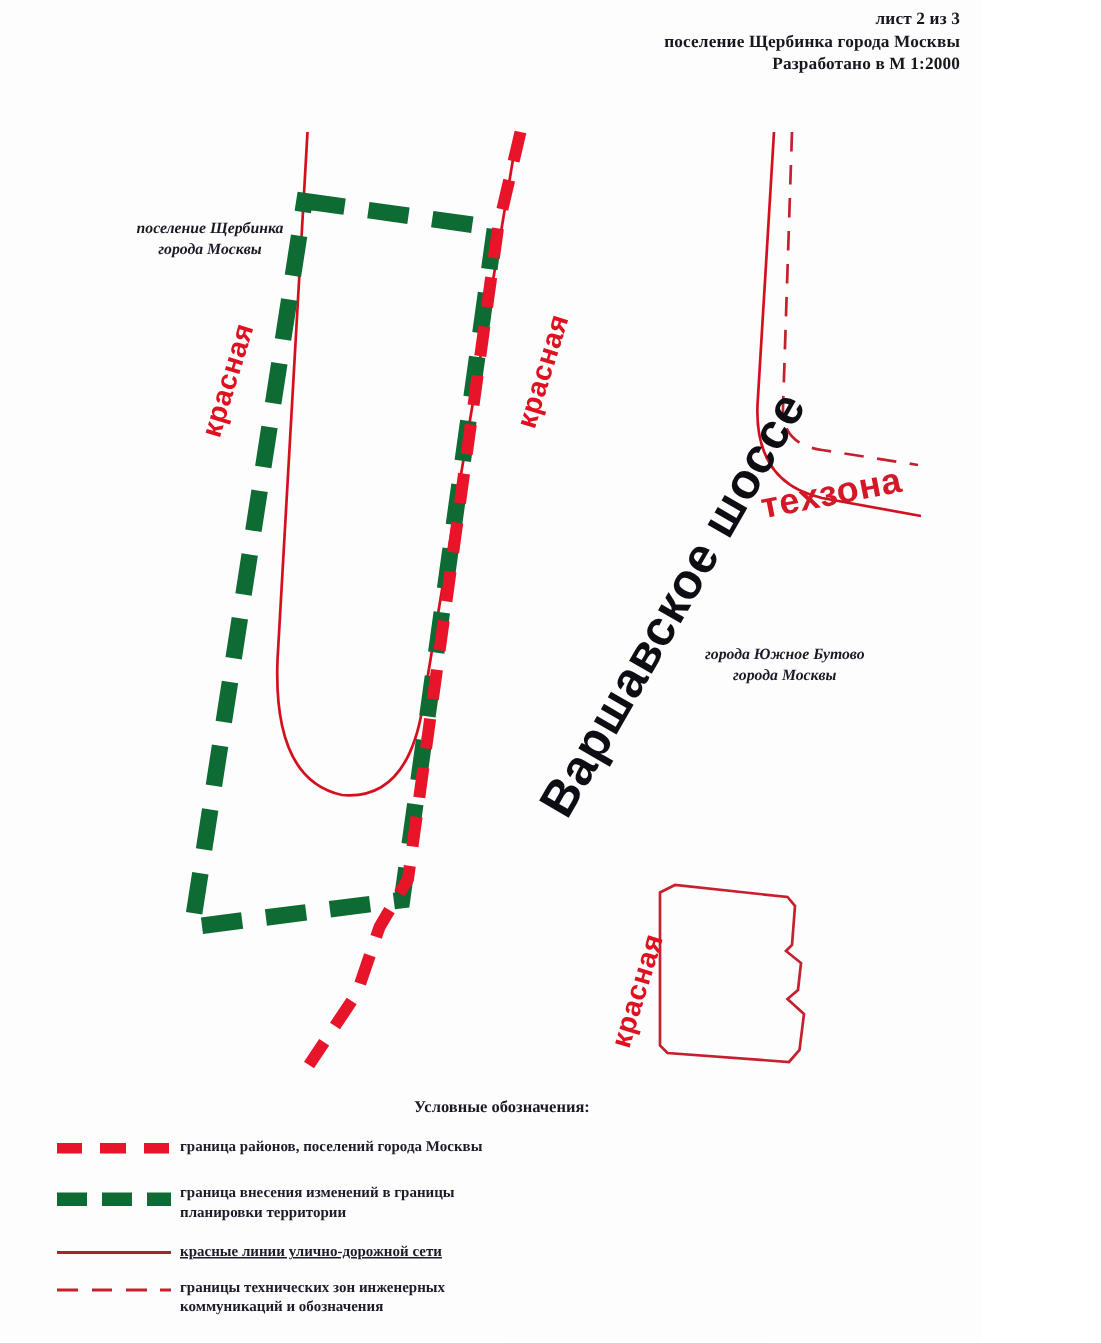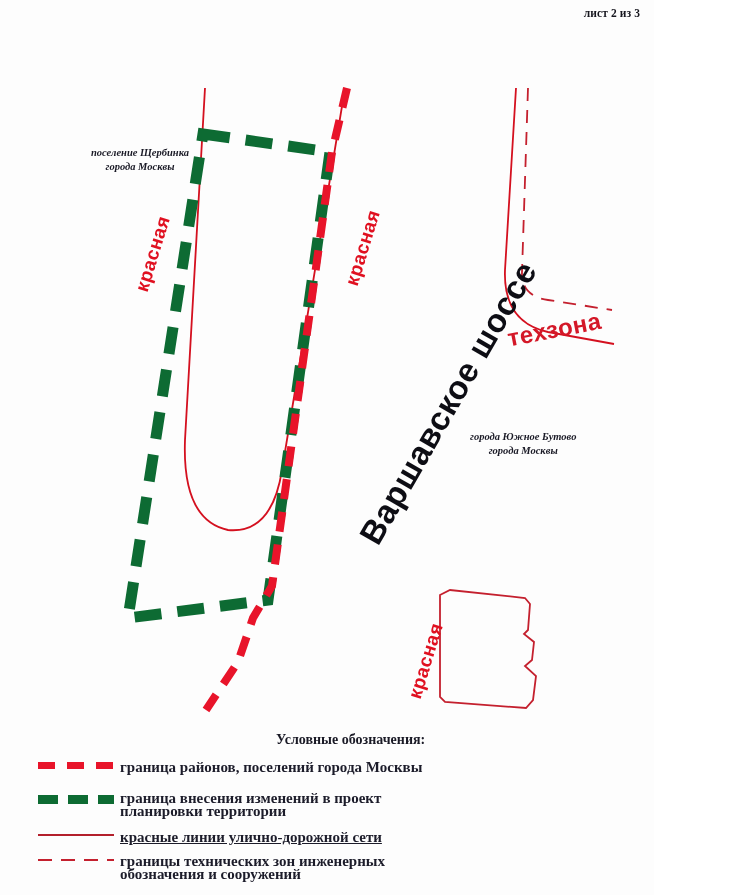--- a/index.html
+++ b/index.html
@@ -121,39 +121,39 @@
     left: 0;
     top: 726px;
     width: 734px;
     height: 169px;
   }
   #legend-title {
     position: absolute;
     left: 276px;
     top: 6px;
     font-family: "Liberation Serif", serif;
-    font-size: 14px;
+    font-size: 11px;
     font-weight: bold;
     color: #1a1a26;
     white-space: nowrap;
   }
   .legend-row {
     position: absolute;
     left: 0;
     width: 734px;
   }
   .legend-sample {
     position: absolute;
     left: 38px;
   }
   .legend-text {
     position: absolute;
     left: 120px;
     font-family: "Liberation Serif", serif;
-    font-size: 15px;
+    font-size: 10px;
     font-weight: bold;
     color: #1c1c2a;
     line-height: 1.3;
     white-space: nowrap;
   }
   .swatch-dash-red {
     width: 76px; height: 7px;
     background: repeating-linear-gradient(to right,
       #e8142a 0px, #e8142a 17px,
       transparent 17px, transparent 29px);
@@ -175,20 +175,22 @@
       transparent 14px, transparent 23px);
   }
 </style>
 </head>
 <body>
 
 <div id="page">
 
   <div id="header-block">
     <div>лист 2 из 3</div>
+    <div>поселение Щербинка города Москвы</div>
+    <div>Разработано в М 1:2000</div>
   </div>
 
   <div id="sheet-index">
     <div class="sheet-cell">1</div>
     <div class="sheet-cell current">2</div>
     <div class="sheet-cell">3</div>
   </div>
 
   <svg id="map-canvas" viewBox="0 0 734 730">
 
@@ -232,30 +234,30 @@
 
     <div id="legend-title">Условные обозначения:</div>
 
     <div class="legend-row" style="top:32px;">
       <div class="legend-sample swatch-dash-red" style="top:4px;"></div>
       <div class="legend-text" style="top:0px;">граница районов, поселений города Москвы</div>
     </div>
 
     <div class="legend-row" style="top:66px;">
       <div class="legend-sample swatch-dash-green" style="top:3px;"></div>
-      <div class="legend-text" style="top:-3px;">граница внесения изменений в проект</div>
+      <div class="legend-text" style="top:-3px;">граница внесения изменений в границы</div>
       <div class="legend-text" style="top:10px;text-align:center;">планировки территории</div>
     </div>
 
     <div class="legend-row" style="top:102px;">
       <div class="legend-sample swatch-solid-red" style="top:6px;"></div>
       <div class="legend-text" style="top:0px;text-decoration:underline;">красные линии улично-дорожной сети</div>
     </div>
 
     <div class="legend-row" style="top:126px;">
       <div class="legend-sample swatch-thin-dash-red" style="top:7px;"></div>
       <div class="legend-text" style="top:0px;text-align:right;">границы технических зон инженерных</div>
-      <div class="legend-text" style="top:13px;">обозначения и сооружений</div>
+      <div class="legend-text" style="top:13px;">коммуникаций и обозначения</div>
     </div>
 
   </div>
 
 </div>
 
 </body></html>

